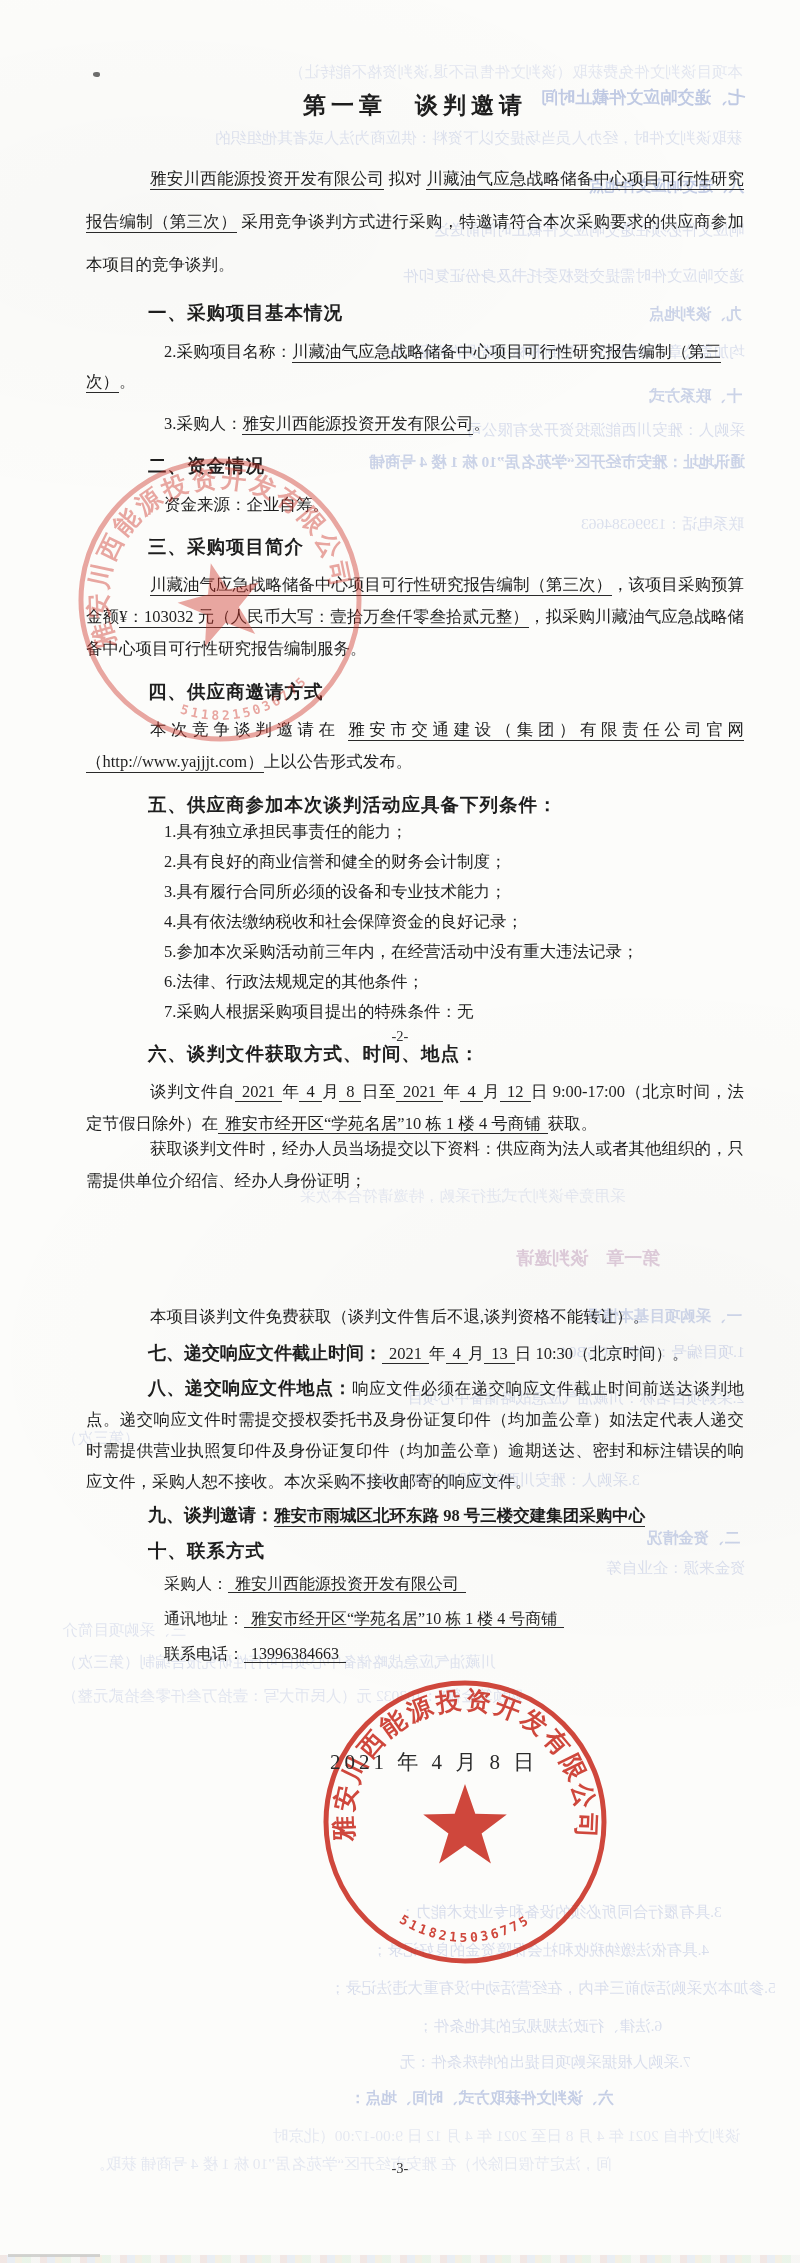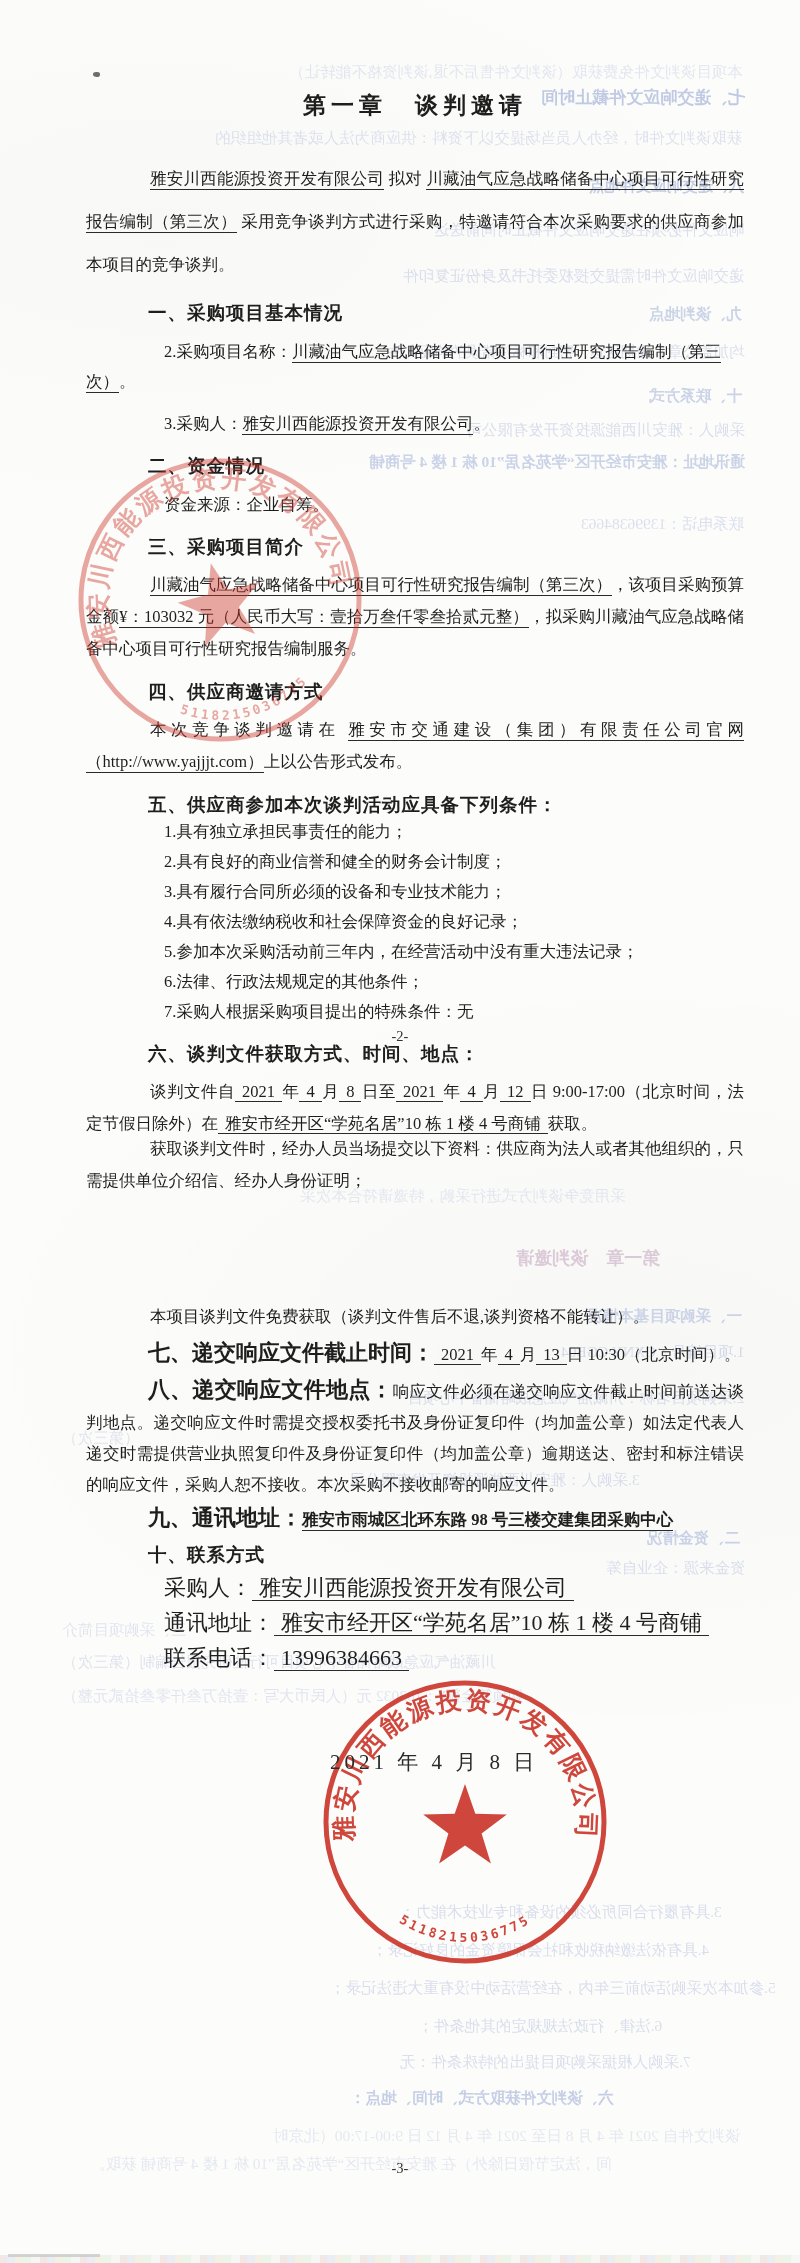--- a/index.html
+++ b/index.html
@@ -18,23 +18,23 @@
   #p1{top:0;}
   #p2{top:1130px;}
   .title{ text-align:center;font-size:23px;font-weight:bold;letter-spacing:5px;margin:90px 0 0;}
   .p{margin:10px 0 0;font-size:16.5px;line-height:32px;text-indent:64px;text-align:justify;}
   .p.first{margin-top:36px;line-height:43px;}
   .h{margin:14px 0 0 62px;font-size:18.5px;font-weight:bold;letter-spacing:1px;}
   .item{margin:12px 0 0;font-size:16.5px;line-height:30px;text-indent:78px;}
   .list .item{margin:0;font-family:Liberation Serif, serif;}
   .u{border-bottom:1.4px solid #2a2a2a;padding-bottom:1px;}
   .sp{padding:0 7px;}
-  .ih{font-size:22px;font-weight:bold;}
+  .ih{font-size:18px;font-weight:bold;}
   .bold{font-weight:bold;}
-  .row{margin:6px 0 0;font-size:22px;line-height:29px;text-indent:78px;}
+  .row{margin:6px 0 0;font-size:16px;line-height:29px;text-indent:78px;}
   .pagenum{position:absolute;left:0;right:0;text-align:center;font-size:14.5px;color:#333;z-index:2;}
   #pn1{top:1028px;} #pn2{top:2160px;}
   
   .bl{position:absolute;transform:scaleX(-1);color:#a9b5da;white-space:nowrap;
       font-size:15.5px;z-index:1;pointer-events:none;line-height:20px;}
   .blb{font-weight:bold;color:#90a2d2;}
   .clip{overflow:hidden;}
   #f1{top:62px;right:58px;opacity:.30;}
   #f2{top:88px;right:55px;opacity:.55;font-size:17px;}
   #f3{top:128px;left:90px;right:58px;opacity:.36;height:20px;}
@@ -156,21 +156,21 @@
   <div class="pagenum" id="pn1">-2-</div>
 
   <div class="content" id="p2">
     <p class="p" style="margin-top:3px;">获取谈判文件时，经办人员当场提交以下资料：供应商为法人或者其他组织的，只需提供单位介绍信、经办人身份证明；</p>
     <p class="p" style="margin-top:104px;">本项目谈判文件免费获取（谈判文件售后不退,谈判资格不能转让）。</p>
 
     <p class="p" style="margin-top:4px;text-indent:62px;"><span class="ih">七、递交响应文件截止时间：</span><span class="u sp">2021</span><span>年</span><span class="u sp">4</span><span>月</span><span class="u sp">13</span><span>日 10:30（北京时间）。</span></p>
 
     <p class="p" style="margin-top:3px;text-indent:62px;line-height:31px;"><span class="ih">八、递交响应文件地点：</span><span>响应文件必须在递交响应文件截止时间前送达谈判地点。递交响应文件时需提交授权委托书及身份证复印件（均加盖公章）如法定代表人递交时需提供营业执照复印件及身份证复印件（均加盖公章）逾期送达、密封和标注错误的响应文件，采购人恕不接收。本次采购不接收邮寄的响应文件。</span></p>
 
-    <p class="p" style="margin-top:2px;text-indent:62px;"><span class="ih">九、通讯地址：</span><span class="u bold">雅安市雨城区北环东路 98 号三楼交建集团采购中心</span></p>
+    <p class="p" style="margin-top:2px;text-indent:62px;"><span class="ih">九、谈判邀请：</span><span class="u bold">雅安市雨城区北环东路 98 号三楼交建集团采购中心</span></p>
 
     <div class="h" style="margin-top:6px;">十、联系方式</div>
     <p class="row"><span>采购人：</span><span class="u sp">雅安川西能源投资开发有限公司</span></p>
     <p class="row"><span>通讯地址：</span><span class="u sp">雅安市经开区“学苑名居”10 栋 1 楼 4 号商铺</span></p>
     <p class="row"><span>联系电话：</span><span class="u sp">13996384663</span></p>
   </div>
 
   <svg class="seal" id="seal1" width="300" height="300" viewBox="0 0 300 300">
     <defs>
       <path id="arcT1" d="M43.8,188.6 A113,113 0 1 1 256.2,188.6" fill="none"></path>

